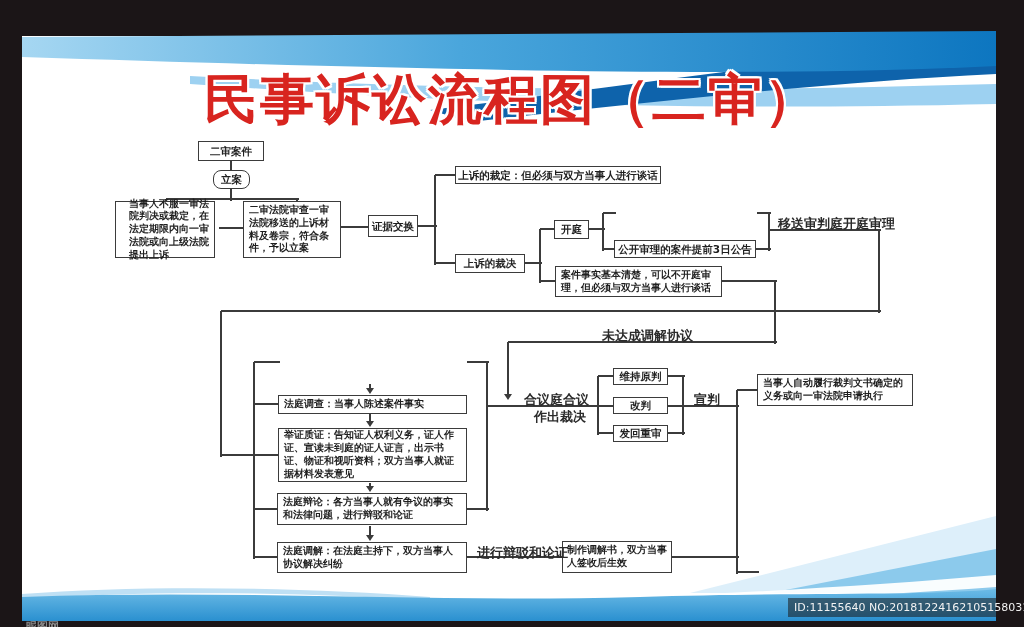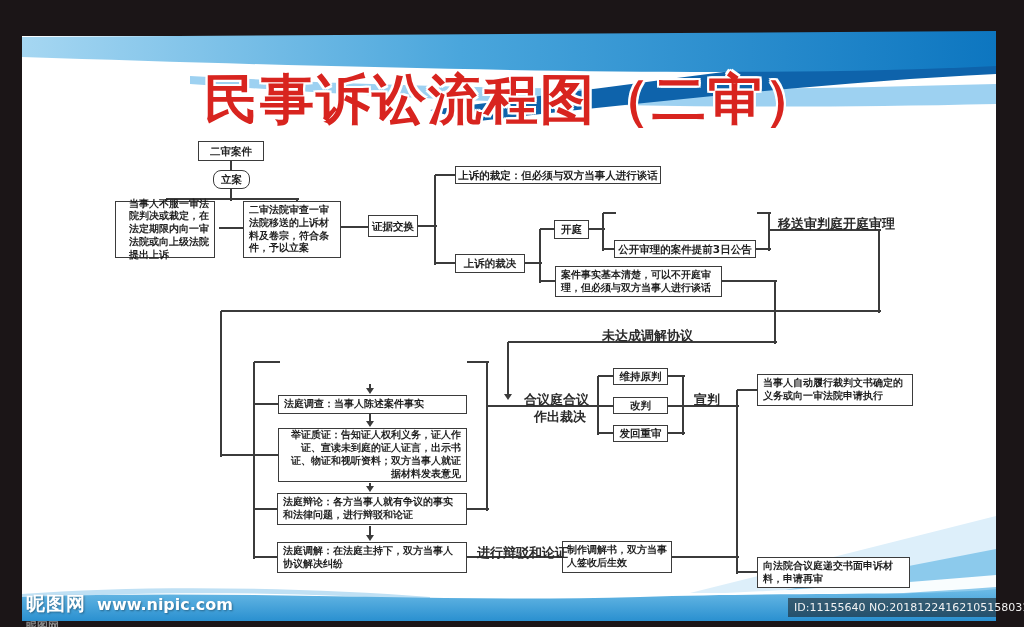--- a/index.html
+++ b/index.html
@@ -136,38 +136,33 @@
       <div class="fnode c" style="left: 213px; top: 170px; width: 37px; height: 19px; border-radius: 8px;">立案</div>
       <div class="fnode l" style="left: 115px; top: 201px; width: 100px; height: 57px; padding-left: 13px;">当事人不服一审法院判决或裁定，在法定期限内向一审法院或向上级法院提出上诉</div>
       <div class="fnode l" style="left: 243px; top: 201px; width: 98px; height: 57px;">二审法院审查一审法院移送的上诉材料及卷宗，符合条件，予以立案</div>
       <div class="fnode c" style="left: 368px; top: 215px; width: 50px; height: 22px;">证据交换</div>
       <div class="fnode c" style="left: 455px; top: 166px; width: 206px; height: 18px;">上诉的裁定：但必须与双方当事人进行谈话</div>
       <div class="fnode c" style="left: 455px; top: 254px; width: 70px; height: 19px;">上诉的裁决</div>
       <div class="fnode c" style="left: 554px; top: 220px; width: 35px; height: 19px;">开庭</div>
       <div class="fnode c" style="left: 614px; top: 240px; width: 142px; height: 18px;">公开审理的案件提前3日公告</div>
       <div class="fnode l" style="left: 555px; top: 266px; width: 167px; height: 31px;">案件事实基本清楚，可以不开庭审理，但必须与双方当事人进行谈话</div>
       <div class="fnode l" style="left: 278px; top: 395px; width: 189px; height: 19px;">法庭调查：当事人陈述案件事实</div>
-      <div class="fnode l" style="left: 278px; top: 428px; width: 189px; height: 54px; text-align: right;">举证质证：告知证人权利义务，证人作证、宣读未到庭的证人证言，出示书证、物证和视听资料；双方当事人就证据材料发表意见</div>
+      <div class="fnode l" style="left: 278px; top: 428px; width: 189px; height: 54px;">举证质证：告知证人权利义务，证人作证、宣读未到庭的证人证言，出示书证、物证和视听资料；双方当事人就证据材料发表意见</div>
       <div class="fnode l" style="left: 277px; top: 493px; width: 190px; height: 32px;">法庭辩论：各方当事人就有争议的事实和法律问题，进行辩驳和论证</div>
       <div class="fnode l" style="left: 277px; top: 542px; width: 190px; height: 31px;">法庭调解：在法庭主持下，双方当事人协议解决纠纷</div>
       <div class="fnode c" style="left: 613px; top: 368px; width: 55px; height: 17px;">维持原判</div>
       <div class="fnode c" style="left: 613px; top: 397px; width: 55px; height: 17px;">改判</div>
       <div class="fnode c" style="left: 613px; top: 425px; width: 55px; height: 17px;">发回重审</div>
       <div class="fnode l" style="left: 757px; top: 374px; width: 156px; height: 32px;">当事人自动履行裁判文书确定的义务或向一审法院申请执行</div>
       <div class="fnode cm" style="left: 562px; top: 541px; width: 110px; height: 32px;">制作调解书，双方当事人签收后生效</div>
-      <div class="fnode l" style="left: 757px; top: 557px; width: 153px; height: 31px;">向法院合议庭递交书面申诉材料，申请再审</div>
       <div class="flabel" style="left: 778px; top: 215px;">移送审判庭开庭审理</div>
       <div class="flabel" style="left: 602px; top: 327px;">未达成调解协议</div>
       <div class="flabel" style="left: 524px; top: 391px;">合议庭合议</div>
       <div class="flabel" style="left: 534px; top: 408px;">作出裁决</div>
       <div class="flabel" style="left: 694px; top: 391px;">宣判</div>
       <div class="flabel" style="left: 477px; top: 544px;">进行辩驳和论证</div>
     </div>
 
-  <div id="bottom-watermark">
-    <span class="logo">昵图网</span>
-    <span class="url">www.nipic.com</span>
-  </div>
 
   <div id="id-badge">ID:11155640 NO:20181224162105158031</div>
 
   <div id="strip-fragment">昵图网</div>
 </div>
 
 </body></html>

